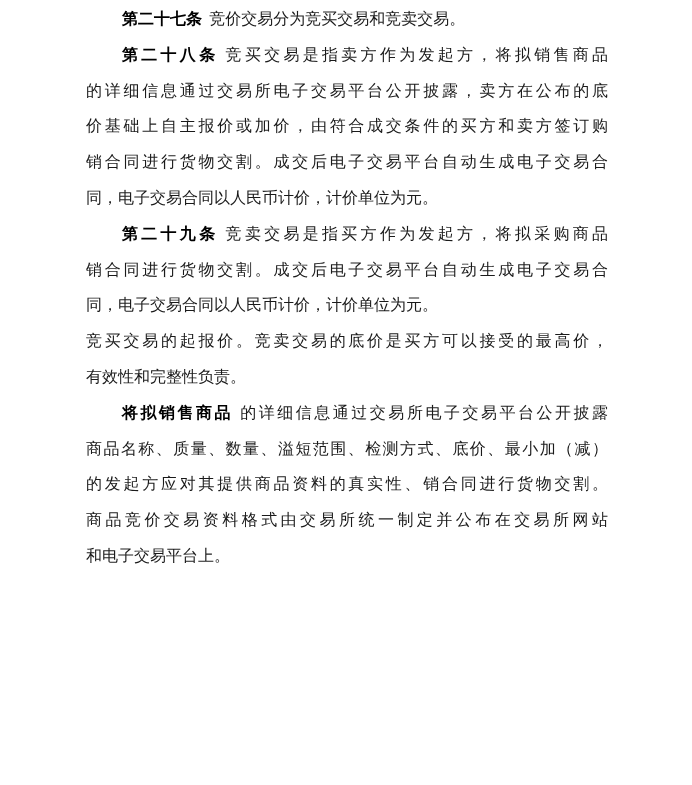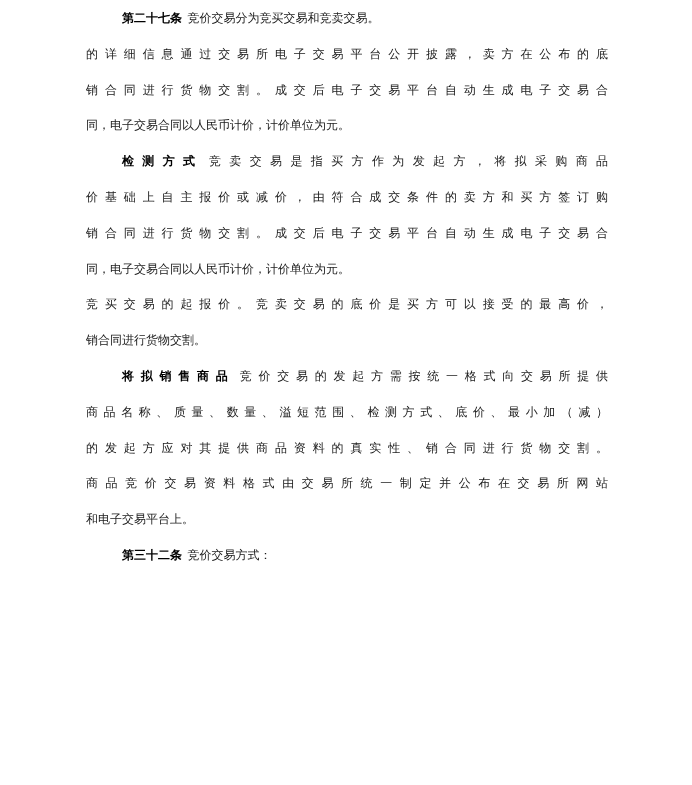--- a/index.html
+++ b/index.html
@@ -16,21 +16,21 @@
   }
   .doc-page {
     position: absolute;
     left: 86px;
     top: 1px;
     width: 522px;
   }
   .text-line {
     height: 35.8px;
     line-height: 35.8px;
-    font-size: 12px;
+    font-size: 16px;
     color: var(--text-color, #1a1a1a);
     text-align: justify;
     text-align-last: justify;
     text-justify: inter-character;
     overflow: hidden;
   }
   .line-first {
     text-indent: 36px; 
   }
   .line-last {
@@ -42,28 +42,28 @@
     color: var(--heading-color, #000000);
     margin-right: 0.45em;
     font-family: "Liberation Sans", "DejaVu Sans", sans-serif;
   }
 </style>
 </head>
 <body>
 
 <div class="doc-page">
     <div class="text-line line-first line-last"><b class="article-no">第二十七条</b><span>竞价交易分为竞买交易和竞卖交易。</span></div>
+    <div class="text-line line-first"><b class="article-no">第二十八条</b><span>竞买交易是指卖方作为发起方，将拟销售商品</span></div>
     <div class="text-line">的详细信息通过交易所电子交易平台公开披露，卖方在公布的底</div>
+    <div class="text-line">价基础上自主报价或加价，由符合成交条件的买方和卖方签订购</div>
     <div class="text-line">销合同进行货物交割。成交后电子交易平台自动生成电子交易合</div>
     <div class="text-line line-last">同，电子交易合同以人民币计价，计价单位为元。</div>
-    <div class="text-line line-first"><b class="article-no">检测方式</b><span>竞卖交易是指买方作为发起方，将拟采购商品</span></div>
-    <div class="text-line">价基础上自主报价或减价，由符合成交条件的卖方和买方签订购</div>
+    <div class="text-line line-first"><b class="article-no">第二十九条</b><span>竞卖交易是指买方作为发起方，将拟采购商品</span></div>
     <div class="text-line">销合同进行货物交割。成交后电子交易平台自动生成电子交易合</div>
     <div class="text-line line-last">同，电子交易合同以人民币计价，计价单位为元。</div>
     <div class="text-line">竞买交易的起报价。竞卖交易的底价是买方可以接受的最高价，</div>
-    <div class="text-line line-last">销合同进行货物交割。</div>
-    <div class="text-line line-first"><b class="article-no">将拟销售商品</b><span>竞价交易的发起方需按统一格式向交易所提供</span></div>
+    <div class="text-line line-last">有效性和完整性负责。</div>
+    <div class="text-line line-first"><b class="article-no">将拟销售商品</b><span>的详细信息通过交易所电子交易平台公开披露</span></div>
     <div class="text-line">商品名称、质量、数量、溢短范围、检测方式、底价、最小加（减）</div>
     <div class="text-line">的发起方应对其提供商品资料的真实性、销合同进行货物交割。</div>
     <div class="text-line">商品竞价交易资料格式由交易所统一制定并公布在交易所网站</div>
     <div class="text-line line-last">和电子交易平台上。</div>
-    <div class="text-line line-first line-last"><b class="article-no">第三十二条</b><span>竞价交易方式：</span></div>
   </div>
 
 </body></html>

